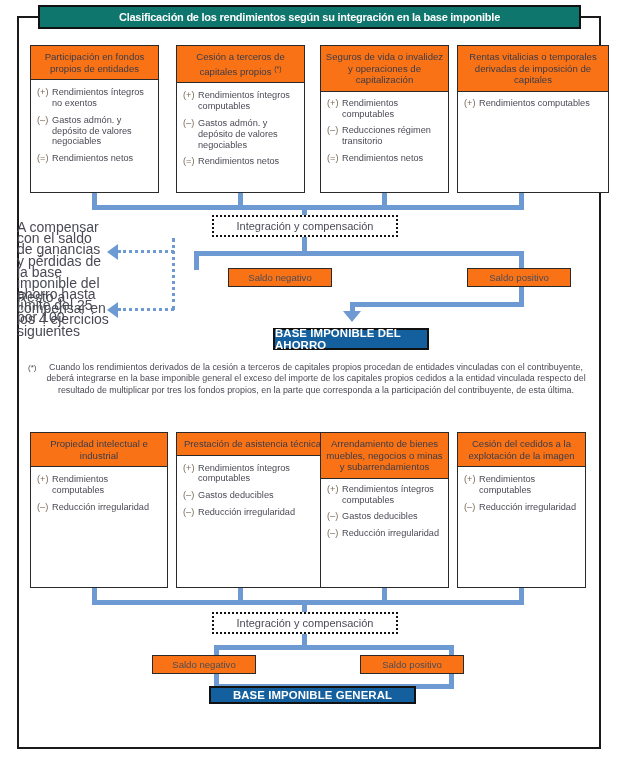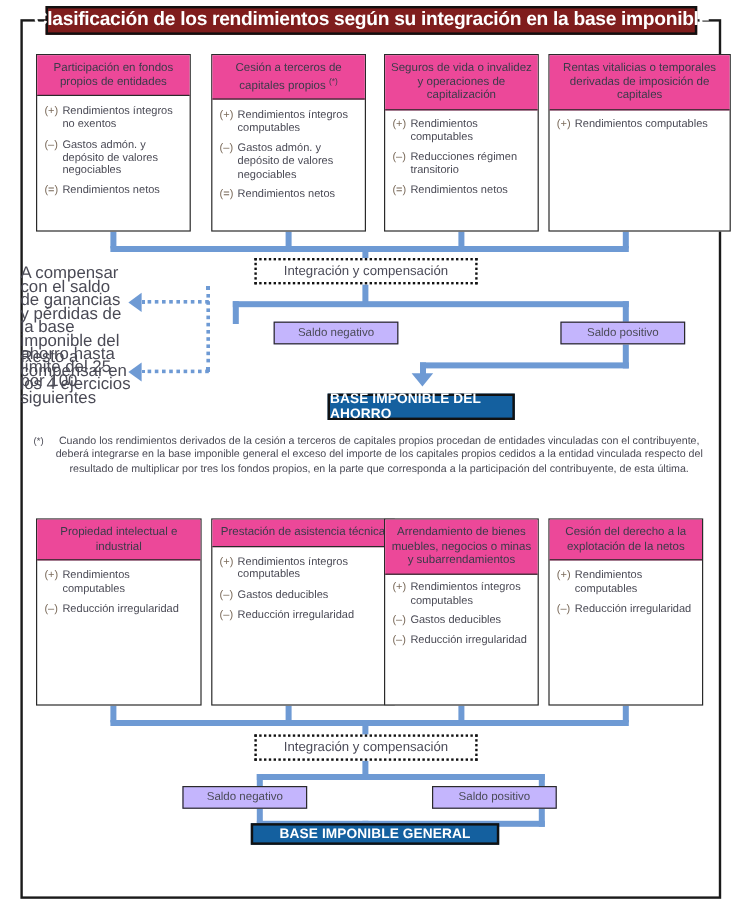--- a/index.html
+++ b/index.html
@@ -21,41 +21,41 @@
     width:584px; height:733px;
     border:2px solid #1a1a1a;
     box-sizing:border-box;
     background:#ffffff;
   }
   
   .title-banner{
     position:absolute;
     left:38px; top:5px;
     width:543px; height:24px;
-    background:#7f1d1d;
+    background:#0f766e;
     border:2px solid #111111;
     box-sizing:border-box;
     display:flex;align-items:center;justify-content:center;
     color:#ffffff;
-    font-size:16px;
+    font-size:11px;
     font-weight:bold;
     letter-spacing:-0.25px;
     white-space:nowrap;
     z-index:6;
   }
   
   .catbox{
     position:absolute;
     border:1px solid #2a2a2a;
     box-sizing:border-box;
     background:#ffffff;
     z-index:4;
   }
   .catbox .head{
-    background:#ec4899;
+    background:#f97316;
     border-bottom:1px solid #2a2a2a;
     color:#3b3b4a;
     font-size:9.6px;
     line-height:11.6px;
     text-align:center;
     padding:5px 4px 5px 4px;
     box-sizing:border-box;
   }
   .catbox .body{
     padding:7px 5px 5px 6px;
@@ -121,21 +121,21 @@
     display:flex;align-items:center;justify-content:center;
     color:#4b4b58;
     font-size:11px;
     z-index:5;
   }
   
   .saldo{
     position:absolute;
     border:1px solid #2a2a2a;
     box-sizing:border-box;
-    background:#c4b5fd;
+    background:#f97316;
     display:flex;align-items:center;justify-content:center;
     color:#4b4b58;
     font-size:9.6px;
     z-index:5;
   }
   
   .result{
     position:absolute;
     background:#14609f;
     border:2px solid #111111;
@@ -330,21 +330,21 @@
         <span class="txt">Gastos deducibles</span>
       </div>
       <div class="li">
         <span class="sign">(–)</span>
         <span class="txt">Reducción irregularidad</span>
       </div>
     </div>
   </div>
 
   <div class="catbox" style="left:457px; top:432px; width:129px; height:156px;">
-    <div class="head">Cesión del derecho a la explotación de la netos</div>
+    <div class="head">Cesión del cedidos a la explotación de la imagen</div>
     <div class="body">
       <div class="li">
         <span class="sign">(+)</span>
         <span class="txt">Rendimientos computables</span>
       </div>
       <div class="li">
         <span class="sign">(–)</span>
         <span class="txt">Reducción irregularidad</span>
       </div>
     </div>

